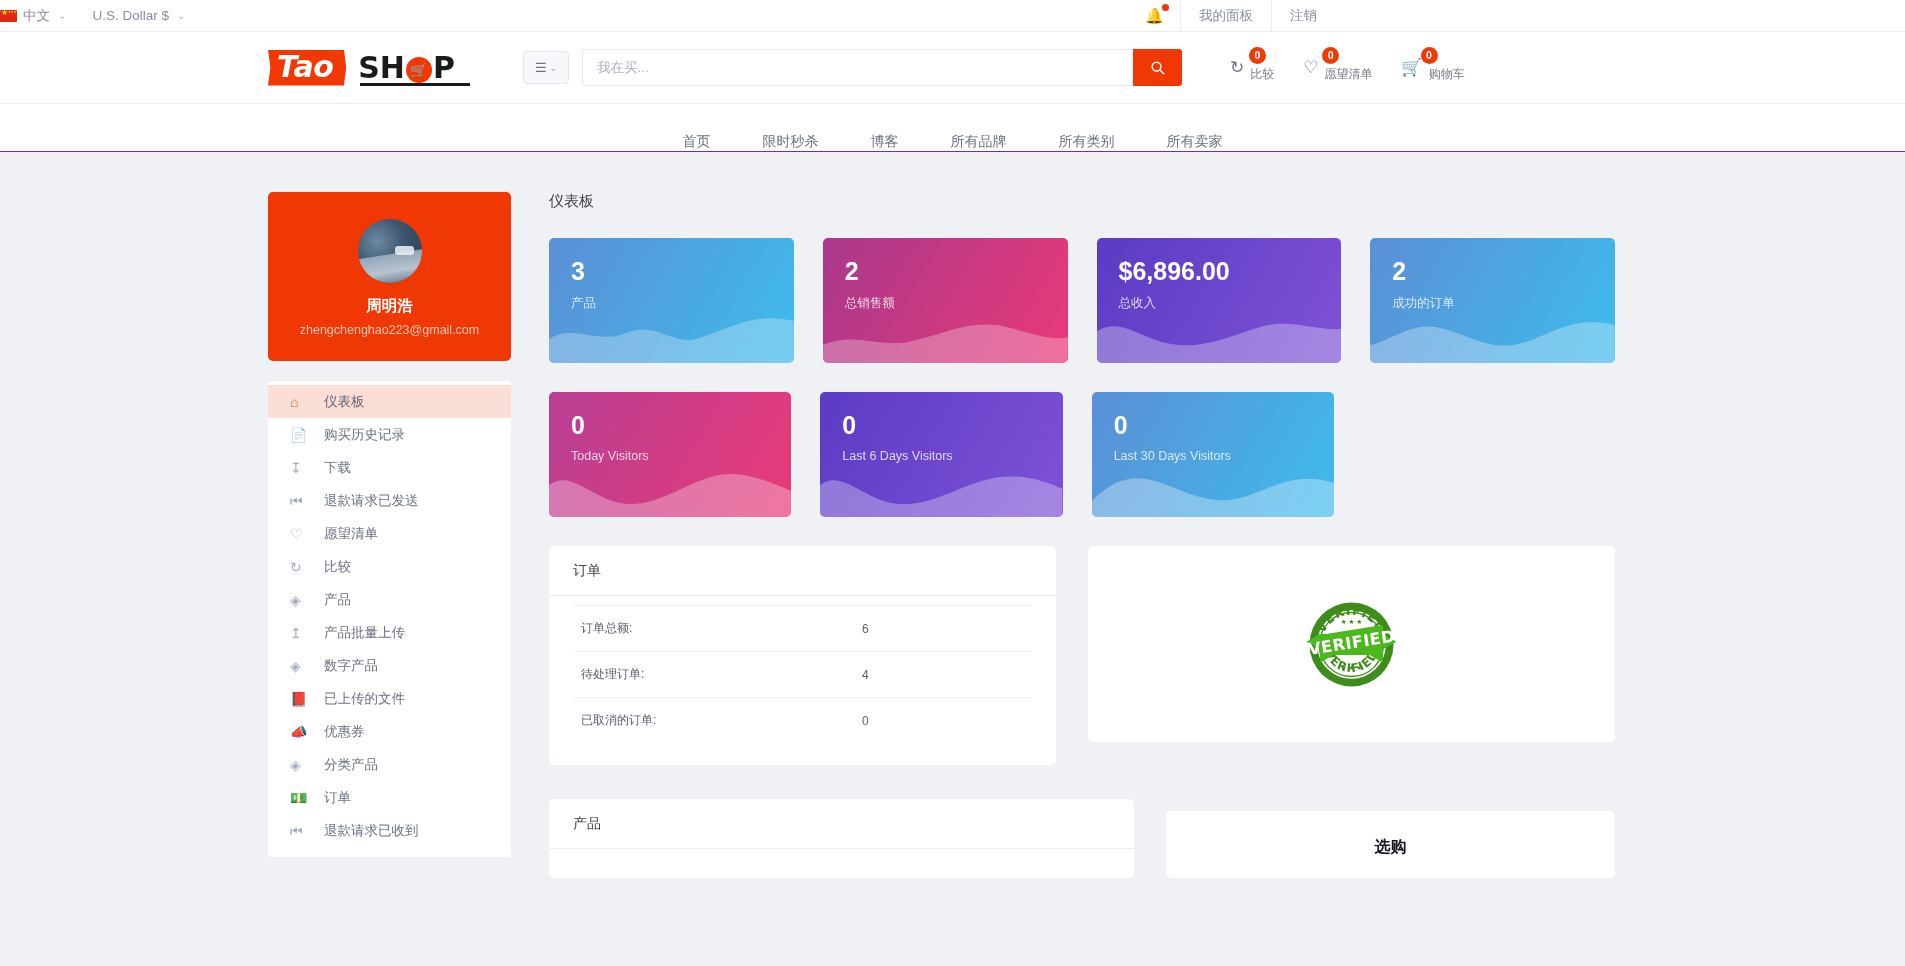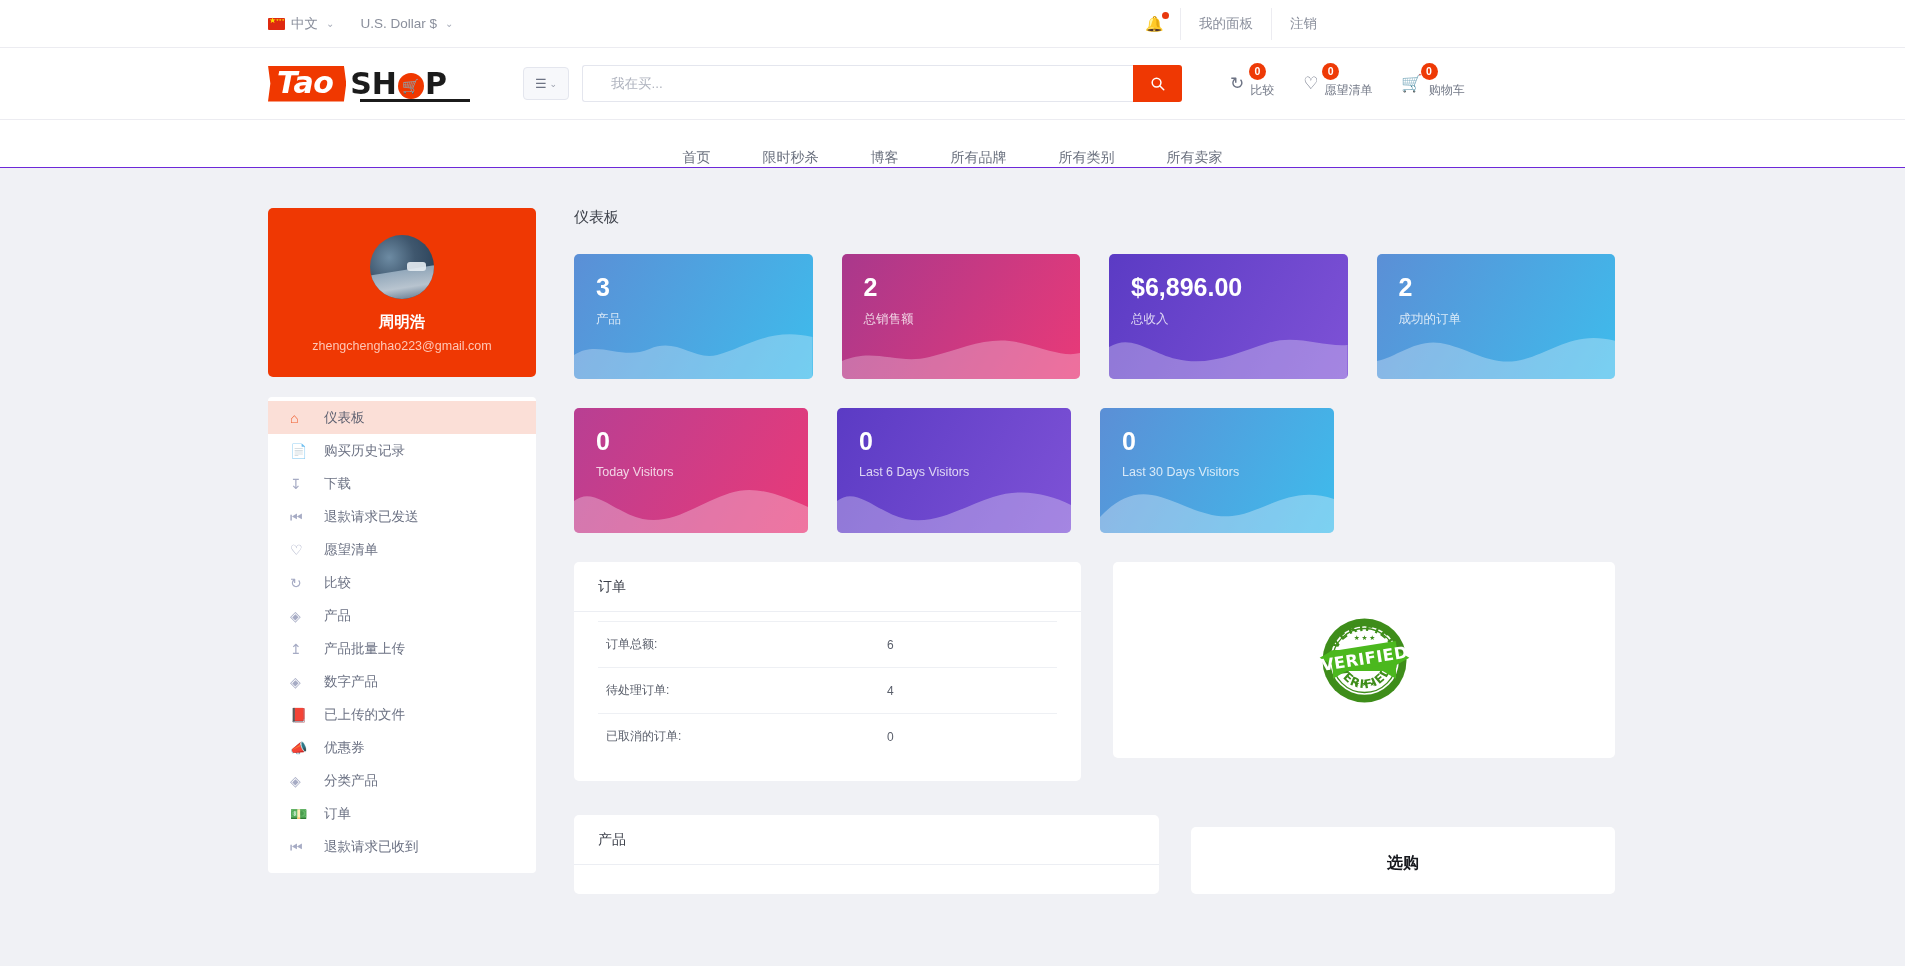--- a/index.html
+++ b/index.html
@@ -5,26 +5,25 @@
   * { box-sizing: border-box; margin: 0; padding: 0; }
   html, body {
     width: 1905px; height: 966px;
     overflow: hidden;
     font-family: "Liberation Sans", "DejaVu Sans", sans-serif;
     background: #f0f1f5;
   }
 
   
   .topbar {
-    height: 48px;
+    height: 32px;
     background: #ffffff;
     border-bottom: 1px solid #ececf1;
     display: flex;
     align-items: center;
-    padding-left: 268px;
     font-size: 13.5px;
     color: #8a8f9c;
   }
   .topbar-item {
     display: flex; align-items: center; gap: 6px;
     margin-right: 26px; cursor: pointer; white-space: nowrap;
   }
   .cn-flag {
     width: 17px; height: 12px; background: #de2910;
     position: relative; border-radius: 1px; display: inline-block;
@@ -79,21 +78,21 @@
     padding: 1px 13px 3px 9px;
     line-height: 32px;
     letter-spacing: -0.5px;
     clip-path: polygon(0% 0%, 97% 0%, 100% 50%, 97% 100%, 0% 100%, 3% 50%);
     font-family: "DejaVu Sans", sans-serif;
   }
   .logo-sh, .logo-p {
     color: #1b1b1b; font-weight: bold; font-size: 30px;
     line-height: 32px; font-family: "DejaVu Sans", sans-serif;
   }
-  .logo-sh { margin-left: 4px; }
+  .logo-sh { margin-left: 12px; }
   .logo-cartwrap {
     width: 26px; height: 26px; border-radius: 50%;
     background: #f03800; display: inline-flex;
     align-items: center; justify-content: center;
     margin: 0 1px; position: relative; top: 2px;
   }
   .logo-cart { font-size: 14px; color: #fff; line-height: 1; }
   .logo-underline {
     position: absolute; left: 92px; bottom: 2px;
     width: 110px; height: 3px; background: #1b1b1b;
@@ -111,21 +110,21 @@
   .cat-btn .cv { font-size: 9px; color: #9ba0ad; }
 
   .searchbox {
     margin-left: 13px;
     width: 600px; height: 37px;
     display: flex; align-items: stretch;
   }
   .search-input {
     flex: 1; border: 1px solid #e4e6ee; border-right: none;
     border-radius: 3px 0 0 3px;
-    padding: 0 28px; font-size: 13.5px; color: #44484f;
+    padding: 0 14px; font-size: 13.5px; color: #44484f;
     font-family: "Liberation Sans", sans-serif;
     outline: none; background: #fff;
   }
   .search-input::placeholder { color: #b0b4bf; }
   .search-btn {
     width: 49px; background: #ef3803; border: none;
     border-radius: 0 3px 3px 0; color: #fff;
     cursor: pointer; display: flex; align-items: center; justify-content: center;
   }
   .search-btn svg { width: 15px; height: 15px; }
@@ -156,21 +155,21 @@
     font-size: 14px; color: #6a707e; text-decoration: none; cursor: pointer;
   }
 
   
   .body-wrap {
     display: flex;
     padding: 40px 0 0 268px;
     gap: 38px;
     height: calc(966px - 32px - 72px - 49px);
   }
-  .sidebar { width: 268px; flex-shrink: 0; }
+  .sidebar { width: 243px; flex-shrink: 0; }
 
   .profile-card {
     background: #ef3803;
     border-radius: 5px;
     padding: 27px 10px 24px;
     text-align: center;
   }
   .avatar {
     width: 64px; height: 64px; border-radius: 50%;
     margin: 0 auto 13px;

